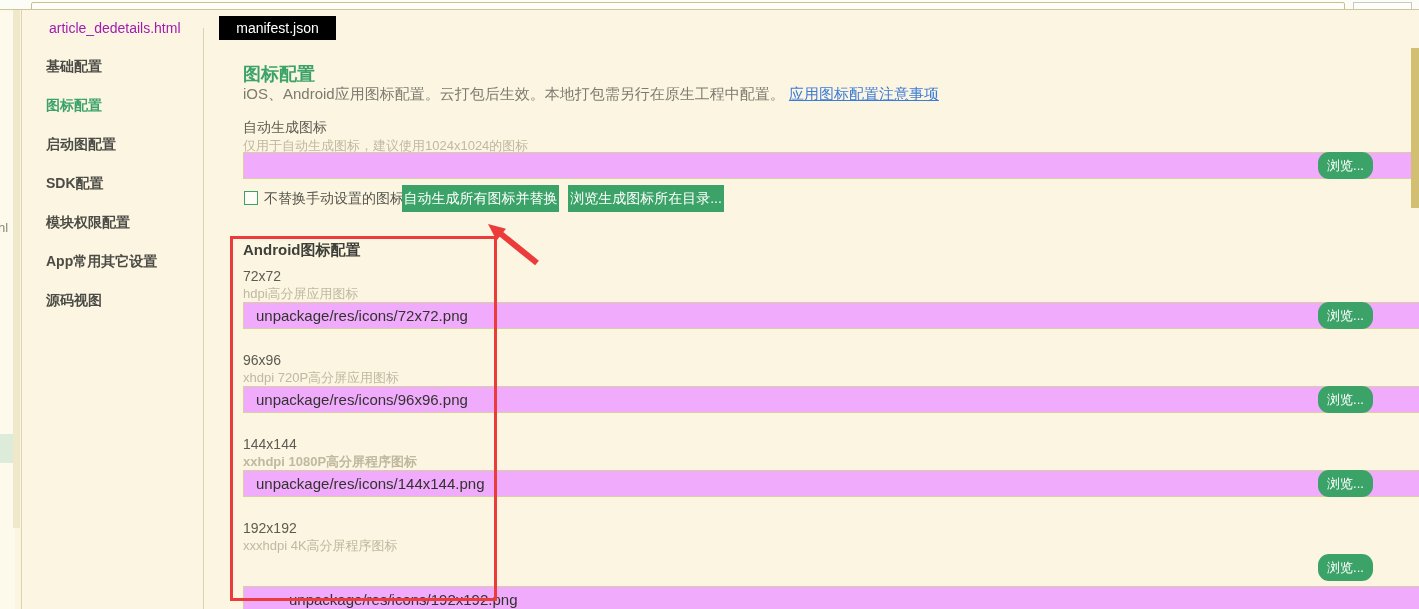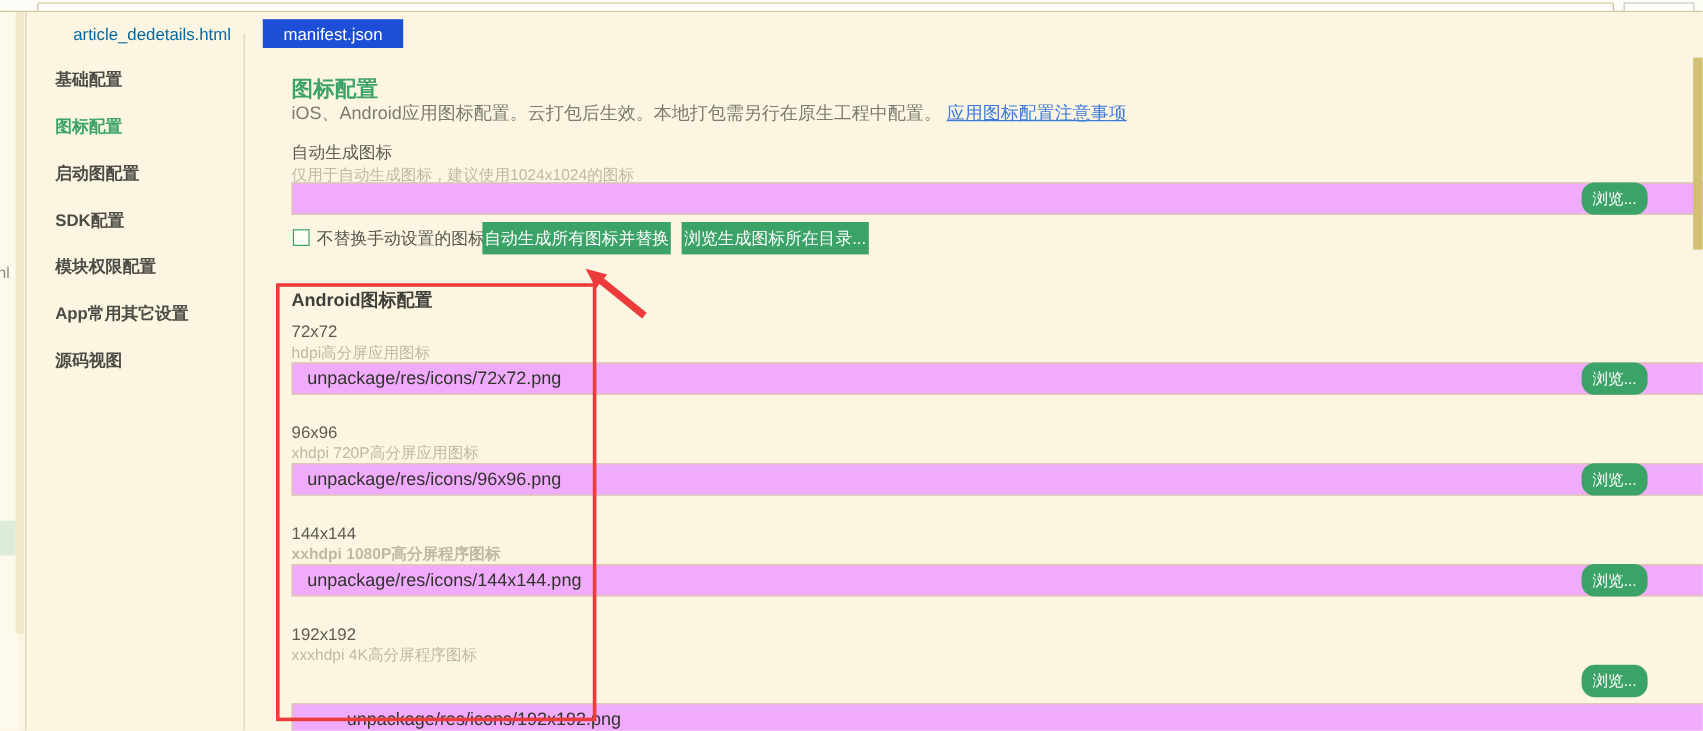--- a/index.html
+++ b/index.html
@@ -47,25 +47,25 @@
     background:#DBD2AE;
   }
   .vline-sidebar {
     position:absolute; left:203px; top:28px; width:1px; height:581px;
     background:#DBD2AE;
   }
 
   
   .tab-inactive {
     position:absolute; left:49px; top:20px;
-    font-size:14px; color:#0369a1; cursor:pointer; white-space:nowrap;margin-left:12px;
+    font-size:14px; color:#a21caf; cursor:pointer; white-space:nowrap;
   }
   .tab-active {
     position:absolute; left:219px; top:16px; width:117px; height:24px;
-    background:#1d4ed8; color:#FFFFFF; font-size:14px;
+    background:#000000; color:#FFFFFF; font-size:14px;
     display:flex; align-items:center; justify-content:center;
     cursor:pointer; white-space:nowrap;
   }
 
   
   .sidebar { position:absolute; left:46px; top:58px; width:150px; }
   .side-item {
     position:absolute; left:0; height:18px;
     font-size:14px; font-weight:700; color:#4C4C46;
     cursor:pointer; white-space:nowrap;

